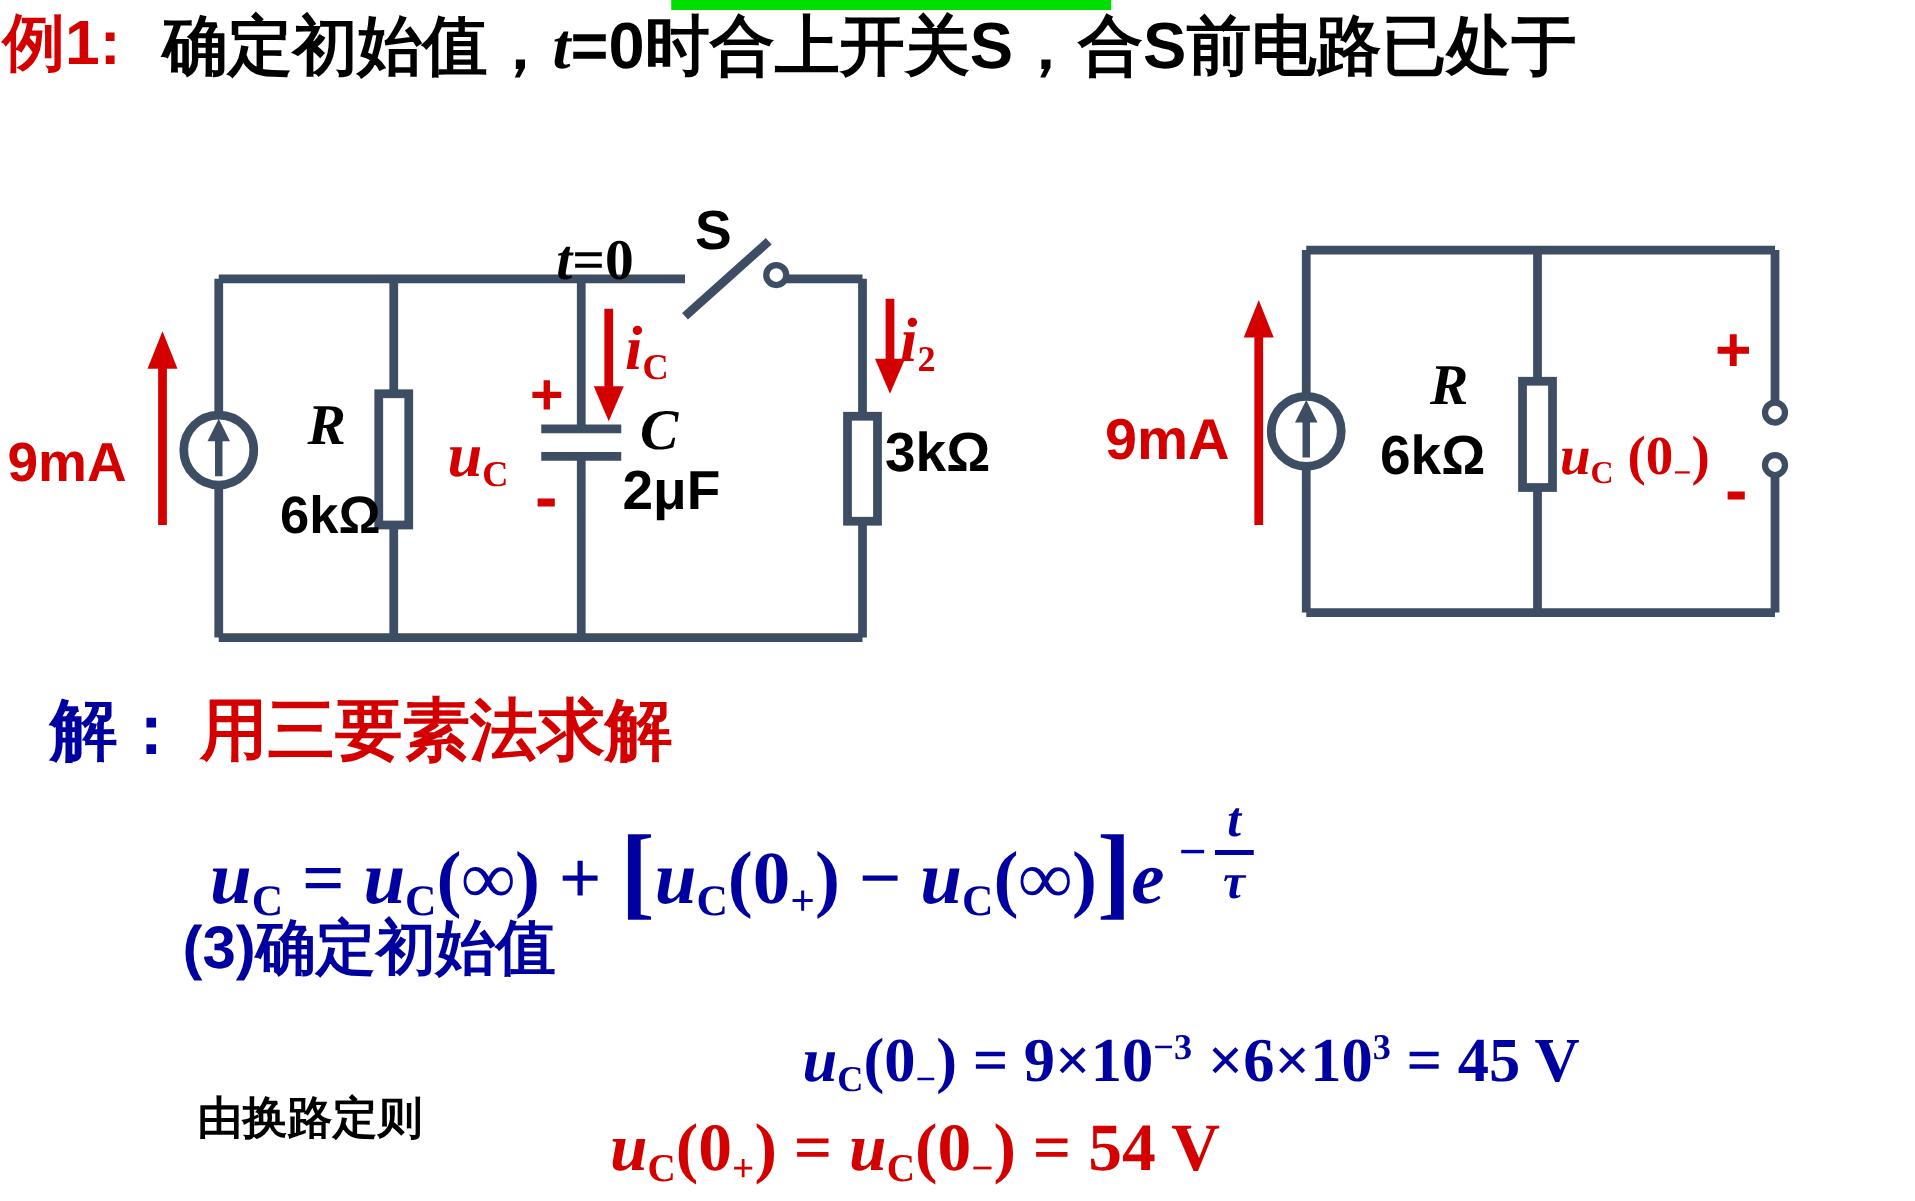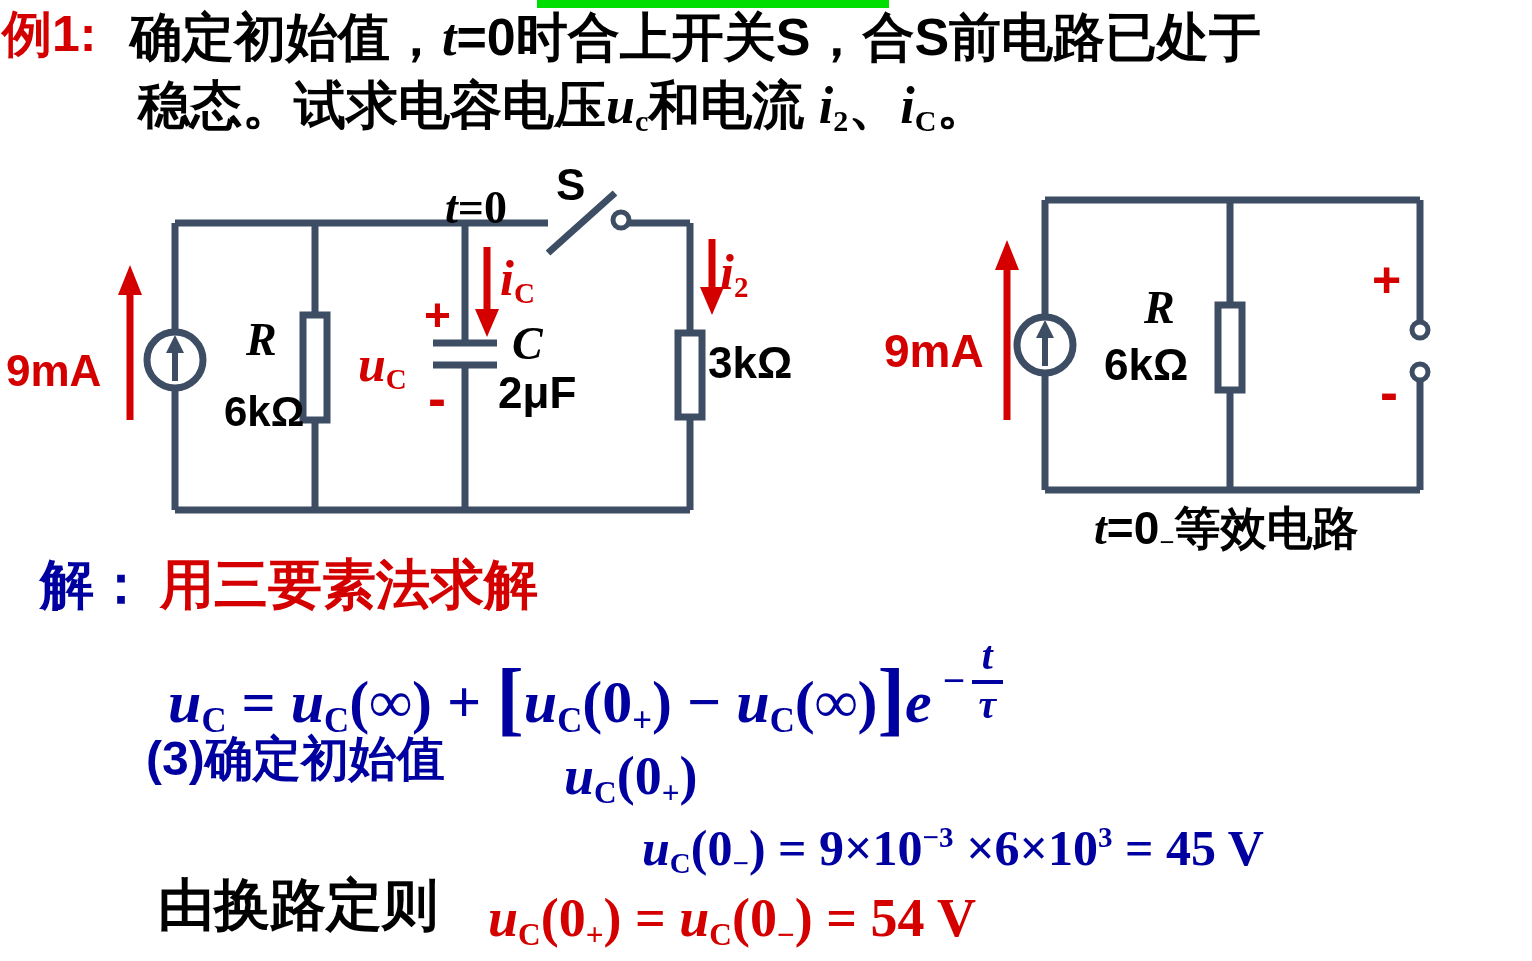--- a/index.html
+++ b/index.html
@@ -33,21 +33,20 @@
 </style>
 </head>
 <body>
 
 <div class="page">
 
   <div class="greenbar" style="left:537px;top:0;width:352px;height:8px"></div>
 
   <div class="abs b red" style="left:2px;top:6px;font-size:50px">例1:</div>
   <div class="abs b" style="left:130px;top:8px;font-size:52px"><span>确定初始值，</span><span class="mvar">t</span><span>=0时合上开关S，合S前电路已处于</span></div>
-  <div class="abs b" style="left:138px;top:76px;font-size:52px"><span>稳态。试求电容电压</span><span class="mvar">u</span><sub>c</sub><span>和电流 </span><span class="mvar">i</span><sub>2</sub><span>、</span><span class="mvar">i</span><sub>C</sub><span>。</span></div>
 
   <svg class="abs" style="left:115px;top:165px" width="730" height="370" viewBox="0 0 730 370">
     <path class="w" d="M60,58 H433"></path>
     <path class="w" d="M512,58 H575"></path>
     <path class="w" d="M60,58 V345"></path>
     <path class="w" d="M60,345 H575"></path>
     <path class="w" d="M575,58 V168 M575,252 V345"></path>
     <path class="w" d="M200,58 V150 M200,255 V345"></path>
     <path class="w" d="M350,58 V178 M350,200 V345"></path>
     <path class="w" d="M433,88 L500,28"></path>
@@ -94,37 +93,36 @@
     <rect class="comp" x="318" y="115" width="24" height="85"></rect>
     <circle class="comp thin" cx="520" cy="140" r="8"></circle>
     <circle class="comp thin" cx="520" cy="182" r="8"></circle>
     <path class="ra" d="M107,230 V72"></path>
     <polygon class="rah" points="107,50 95,80 119,80"></polygon>
   </svg>
 
   <div class="abs b red" style="left:884px;top:326px;font-size:46px">9mA</div>
   <div class="abs si" style="left:1144px;top:282px;font-size:46px">R</div>
   <div class="abs b" style="left:1104px;top:340px;font-size:44px">6kΩ</div>
+  <div class="abs math red" style="left:1248px;top:324px;font-size:44px"><span class="mvar">u</span><sub>C</sub><span> (0</span><sub>−</sub><span>)</span></div>
   <div class="abs b red" style="left:1372px;top:252px;font-size:50px">+</div>
   <div class="abs b red" style="left:1380px;top:362px;font-size:54px">-</div>
-  <div class="abs b" style="left:1094px;top:503px;font-size:46px"><span class="mvar">t</span><span>=0</span><sub>−</sub><span>等效电路</span></div>
 
   <div class="abs b blue" style="left:40px;top:554px;font-size:54px">解：</div>
   <div class="abs b red" style="left:160px;top:554px;font-size:54px">用三要素法求解</div>
 
   <div class="abs math blue" style="left:168px;top:632px;font-size:60px"><span class="mvar">u</span><sub>C</sub><span> = </span><span class="mvar">u</span><sub>C</sub><span>(∞) + </span><span class="mbig">[</span><span class="mvar">u</span><sub>C</sub><span>(0</span><sub>+</sub><span>) − </span><span class="mvar">u</span><sub>C</sub><span>(∞)</span><span class="mbig">]</span><span class="mvar">e</span><span class="expfrac">
         <span>−</span>
         <span class="frac">
           <span class="num">t</span>
           <span class="den">τ</span>
         </span>
       </span></div>
 
   <div class="abs b blue" style="left:146px;top:732px;font-size:48px">(3)确定初始值</div>
-  <div class="abs math blue" style="left:564px;top:730px;font-size:54px"><span class="mvar">u</span><sub>C</sub><span>(0</span><sub>+</sub><span>)</span></div>
 
   <div class="abs math blue" style="left:642px;top:804px;font-size:50px"><span class="mvar">u</span><sub>C</sub><span>(0</span><sub>−</sub><span>) = 9×10</span><sup>−3</sup><span> ×6×10</span><sup>3</sup><span> = 45 V</span></div>
 
-  <div class="abs b" style="left:158px;top:874px;font-size:56px">由换路定则</div>
+  <div class="abs b" style="left:158px;top:874px;font-size:36px">由换路定则</div>
   <div class="abs math red" style="left:488px;top:872px;font-size:54px"><span class="mvar">u</span><sub>C</sub><span>(0</span><sub>+</sub><span>) = </span><span class="mvar">u</span><sub>C</sub><span>(0</span><sub>−</sub><span>) = 54 V</span></div>
 
 
 </div>
 
 </body></html>

